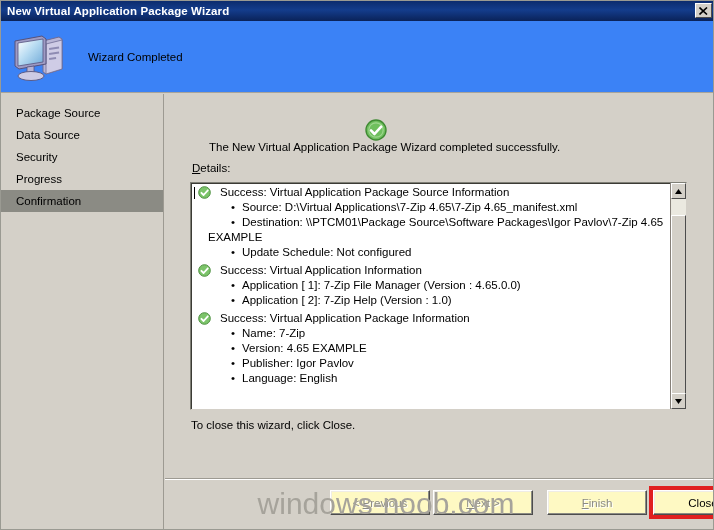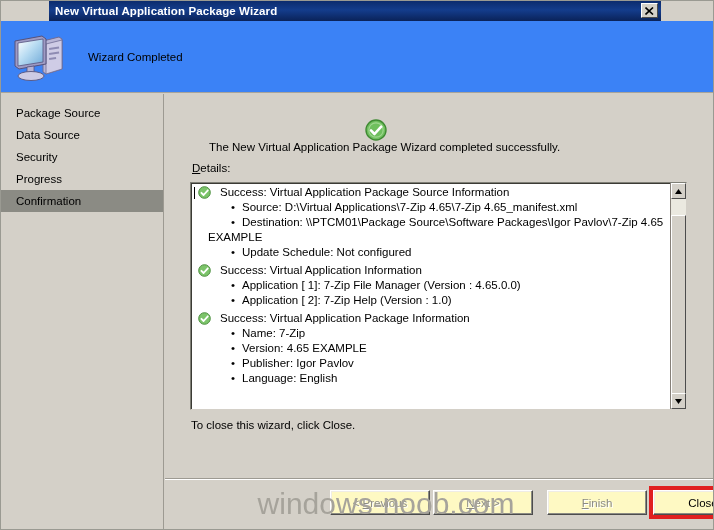--- a/index.html
+++ b/index.html
@@ -19,26 +19,25 @@
     overflow: hidden;
     background: #d4d0c8;
     box-sizing: border-box;
     border: 1px solid #9a9a92;
   }
 
   
   #titlebar {
     position: absolute;
     left: 0; top: 0;
-    width: 612px;
+    width: 714px;
     height: 20px;
     background: linear-gradient(to bottom, #0c2c6e 0%, #143d8c 45%, #0a2259 100%);
     display: flex;
     align-items: center;
-    margin-left: 48px;
   }
   #titlebar .title-text {
     color: #ffffff;
     font-weight: bold;
     font-size: 11.5px;
     margin-left: 6px;
     letter-spacing: 0.1px;
     white-space: nowrap;
   }
   #close-btn {

